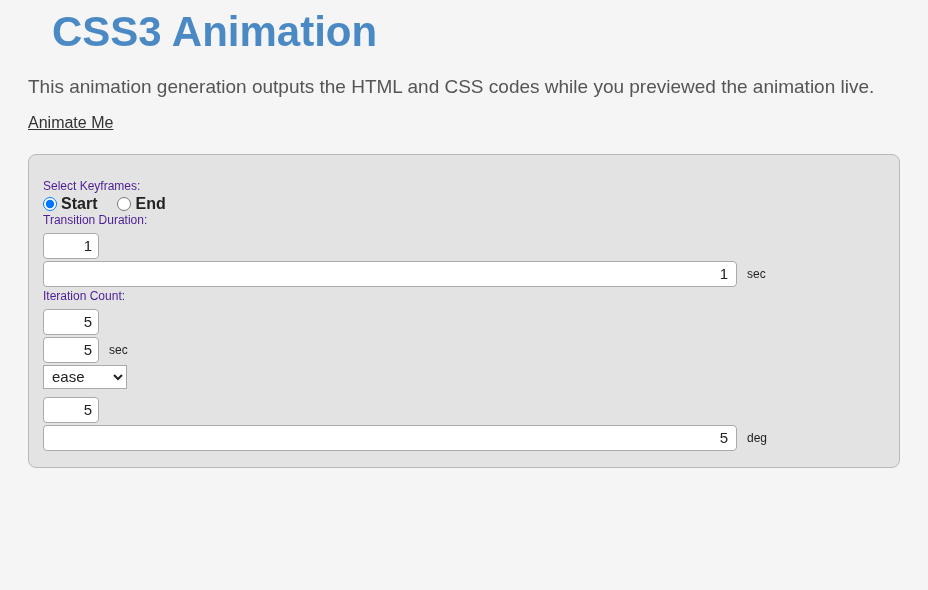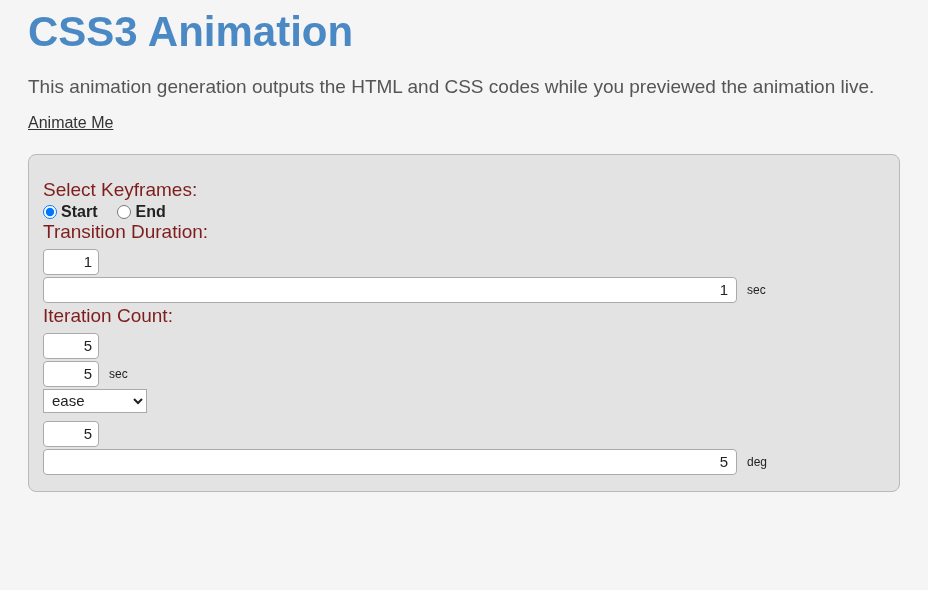--- a/index.html
+++ b/index.html
@@ -14,42 +14,43 @@
       height: 590px;
       overflow: hidden;
       padding: 0 28px;
     }
     .page-title {
       color: #4a89c4;
       font-size: 42px;
       font-weight: bold;
       margin-top: 8px;
       margin-bottom: 18px;
+      margin-left: 24px;
     }
     .description {
       color: #555;
       font-size: 19px;
       line-height: 1.35;
       margin-bottom: 14px;
     }
     .animate-text {
       color: #333;
       font-size: 16px;
       margin-bottom: 22px;
       text-decoration: underline;
     }
     .panel {
       background-color: #e3e3e3;
       border: 1px solid #b9b9b9;
       border-radius: 8px;
       padding: 24px 14px 14px 14px;
     }
     .field-label {
-      color: #7f1d1d;
-      font-size: 19px;
+      color: #4c1d95;
+      font-size: 12px;
       margin-bottom: 2px;
       display: block;
     }
     .radio-row {
       display: flex;
       align-items: center;
       gap: 20px;
       margin-bottom: 0;
     }
     .radio-group {
@@ -95,21 +96,21 @@
       margin-bottom: 2px;
     }
     .unit-label {
       color: #222;
       font-size: 12px;
     }
     .section-spacer {
       margin-top: 6px;
     }
     select {
-      width: 104px;
+      width: 84px;
       height: 24px;
       border: 1px solid #aaa;
       background: #fff;
       font-size: 15px;
       padding: 1px 4px;
       color: #222;
     }
   </style>
 </head>
 <body>

